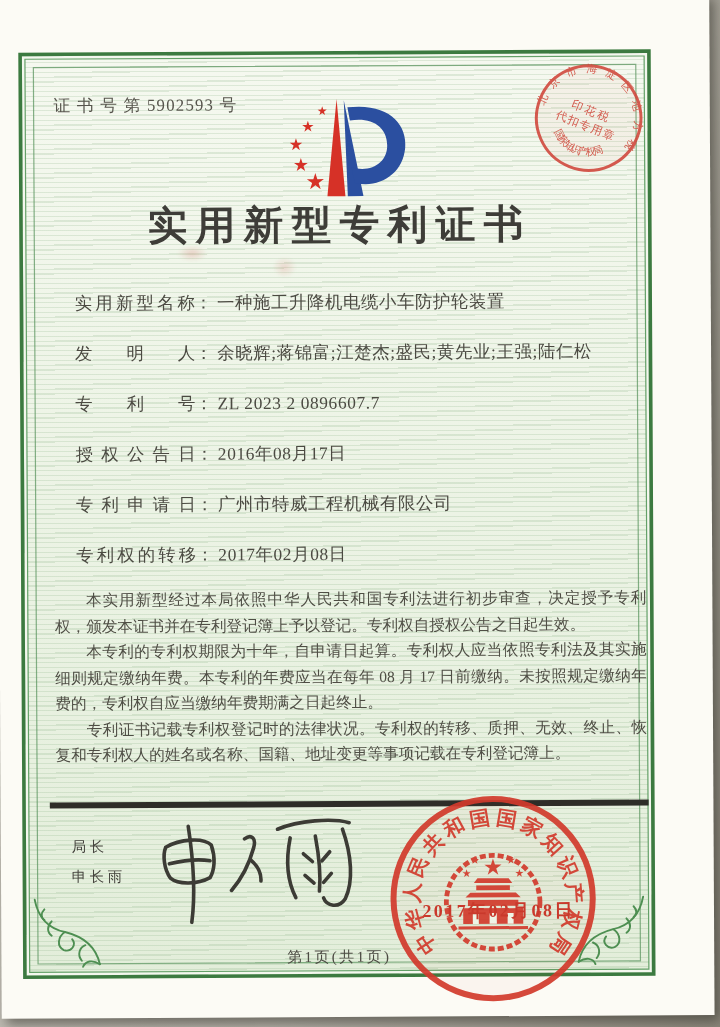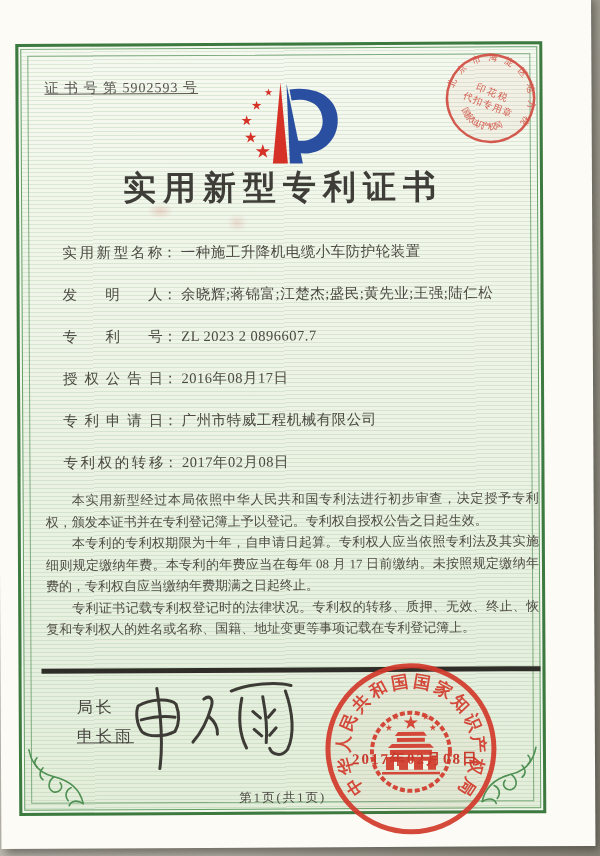--- a/index.html
+++ b/index.html
@@ -20,21 +20,21 @@
     background-image:
       repeating-linear-gradient(0deg, rgba(122,168,118,.20) 0px, rgba(122,168,118,.20) 1px, transparent 1px, transparent 4px),
       linear-gradient(180deg, rgba(255,255,255,.35), rgba(196,220,188,.30));
     box-shadow: inset 0 0 0 2px rgba(252,252,246,.95), inset 0 0 0 3px #63a067;
   }
   .inner-line { position:absolute; inset:9px; border:1px solid rgba(92,150,96,.75); }
   .corner { position:absolute; width:62px; height:62px; }
   .corner-br { right:5px; bottom:5px; }
   .corner-bl { left:5px; bottom:5px; transform:scaleX(-1); }
 
-  .cert-no { position:absolute; left:26px; top:33px; font-size:14px; color:#56544c; letter-spacing:1px;text-decoration:underline; }
+  .cert-no { position:absolute; left:26px; top:33px; font-size:14px; color:#56544c; letter-spacing:1px; }
   .logo { position:absolute; left:205px; top:34px; width:122px; height:92px; }
   .stamp-tax { position:absolute; left:424px; top:6px; width:96px; height:96px; opacity:.88; z-index:5; }
 
   .title {
     position:absolute; top:120px; left:0; width:100%; text-align:center;
     font-size:33px; font-weight:700; letter-spacing:7px; text-indent:7px; color:#3e3d38;
   }
   .smudge { position:absolute; border-radius:50%; filter:blur(1px); }
   .smudge-a { left:128px; top:158px; width:26px; height:14px; background:radial-gradient(ellipse, rgba(205,80,70,.22), rgba(205,80,70,0) 70%); }
   .smudge-b { left:208px; top:168px; width:20px; height:18px; background:radial-gradient(ellipse, rgba(205,80,70,.18), rgba(205,80,70,0) 70%); }
@@ -43,22 +43,22 @@
   .row { margin-bottom:23px; font-size:14.5px; color:#4b4a42; white-space:nowrap; }
   .lbl { display:inline-block; width:100px; text-align:justify; text-align-last:justify;margin-left:15px; }
   .val { margin-left:4px; letter-spacing:.5px; }
 
   .paras { position:absolute; left:25px; top:443px; width:493px; font-size:13px;
            line-height:21.5px; color:#4f4e45; text-align:justify; }
   .paras p { margin:0; text-indent:2em; }
 
   .rule { position:absolute; left:20px; top:622px; width:499px; height:5px; background:#2e2d28; }
 
-  .signoff { position:absolute; left:55px; top:651px; font-size:16px; color:#45443e; letter-spacing:3px; }
-  .signoff .name { margin-top:8px;text-decoration:underline; }
+  .signoff { position:absolute; left:38px; top:651px; font-size:12px; color:#45443e; letter-spacing:3px; }
+  .signoff .name { margin-top:8px; }
   .signature { position:absolute; left:100px; top:630px; width:200px; height:100px; z-index:4; }
 
   .seal-main { position:absolute; left:300px; top:615px; width:178px; height:178px; opacity:.92; z-index:5; }
   .seal-date { position:absolute; left:330px; top:705px; font-size:15px; font-weight:700;
                color:#c9392c; letter-spacing:2px; z-index:6; }
 
   .footer { position:absolute; left:0; width:100%; top:744px; text-align:center;
             font-size:12.5px; letter-spacing:2px; color:#4c4a43; }
 </style>
 </head>

